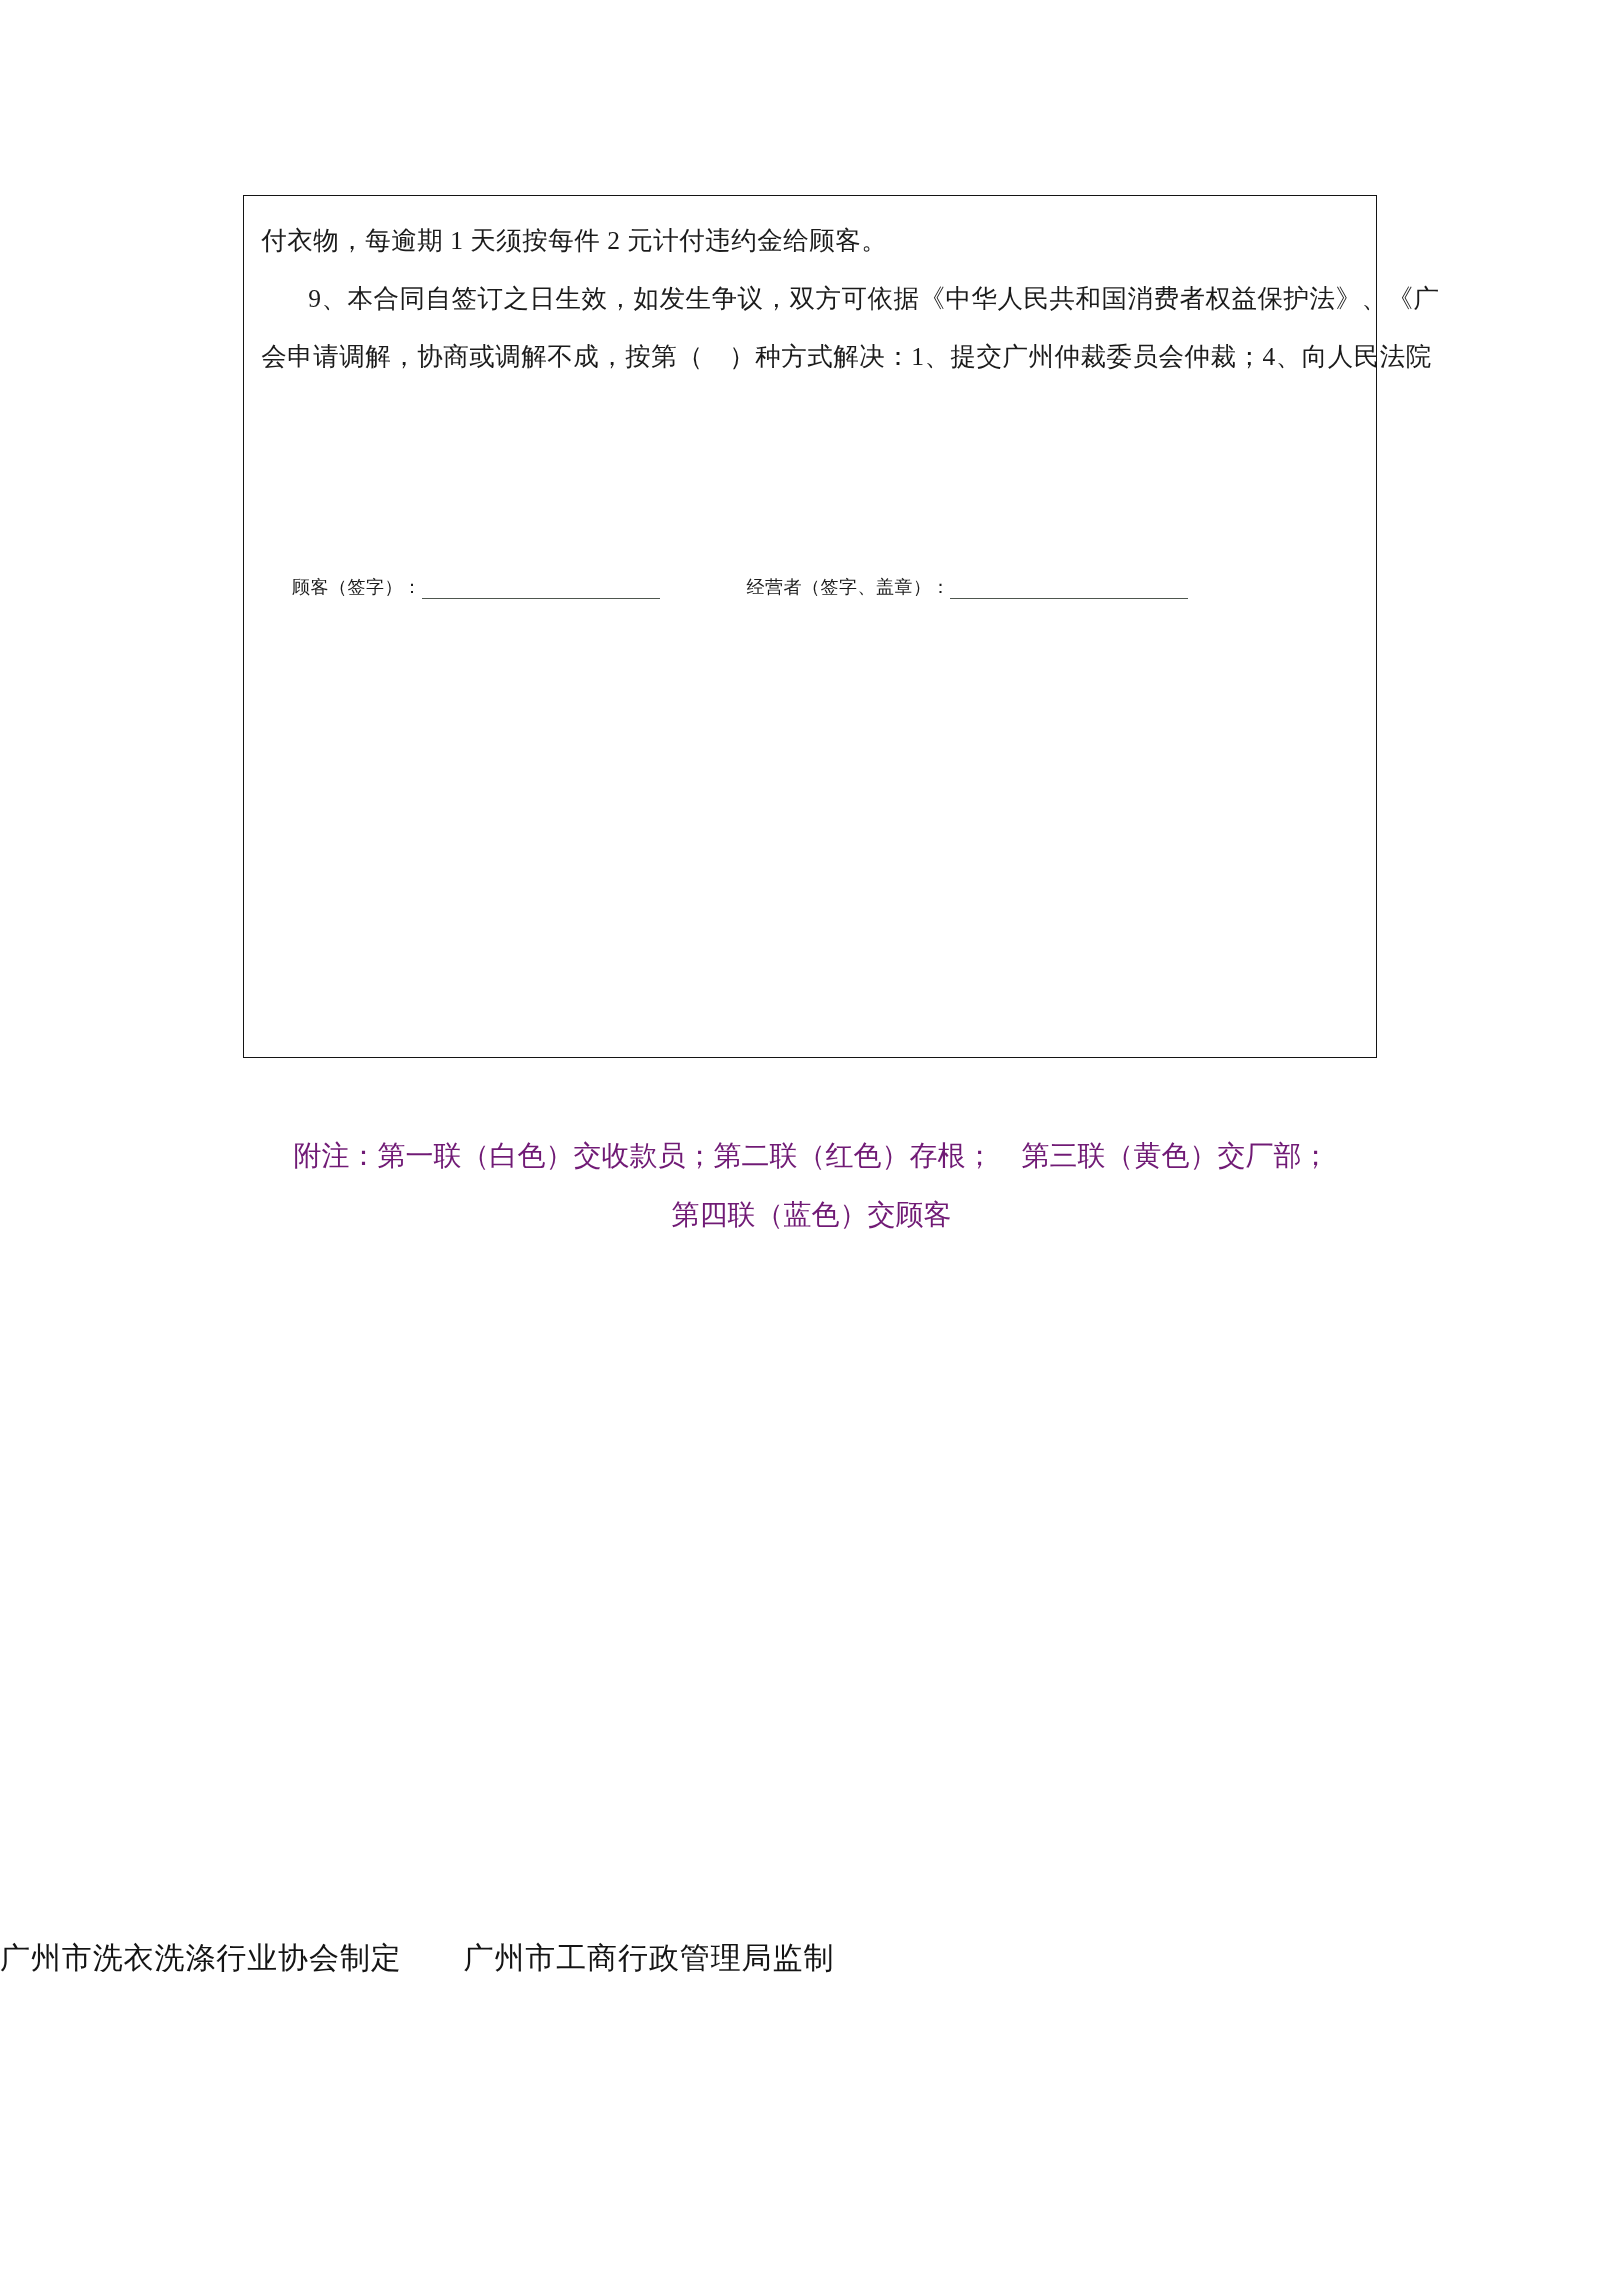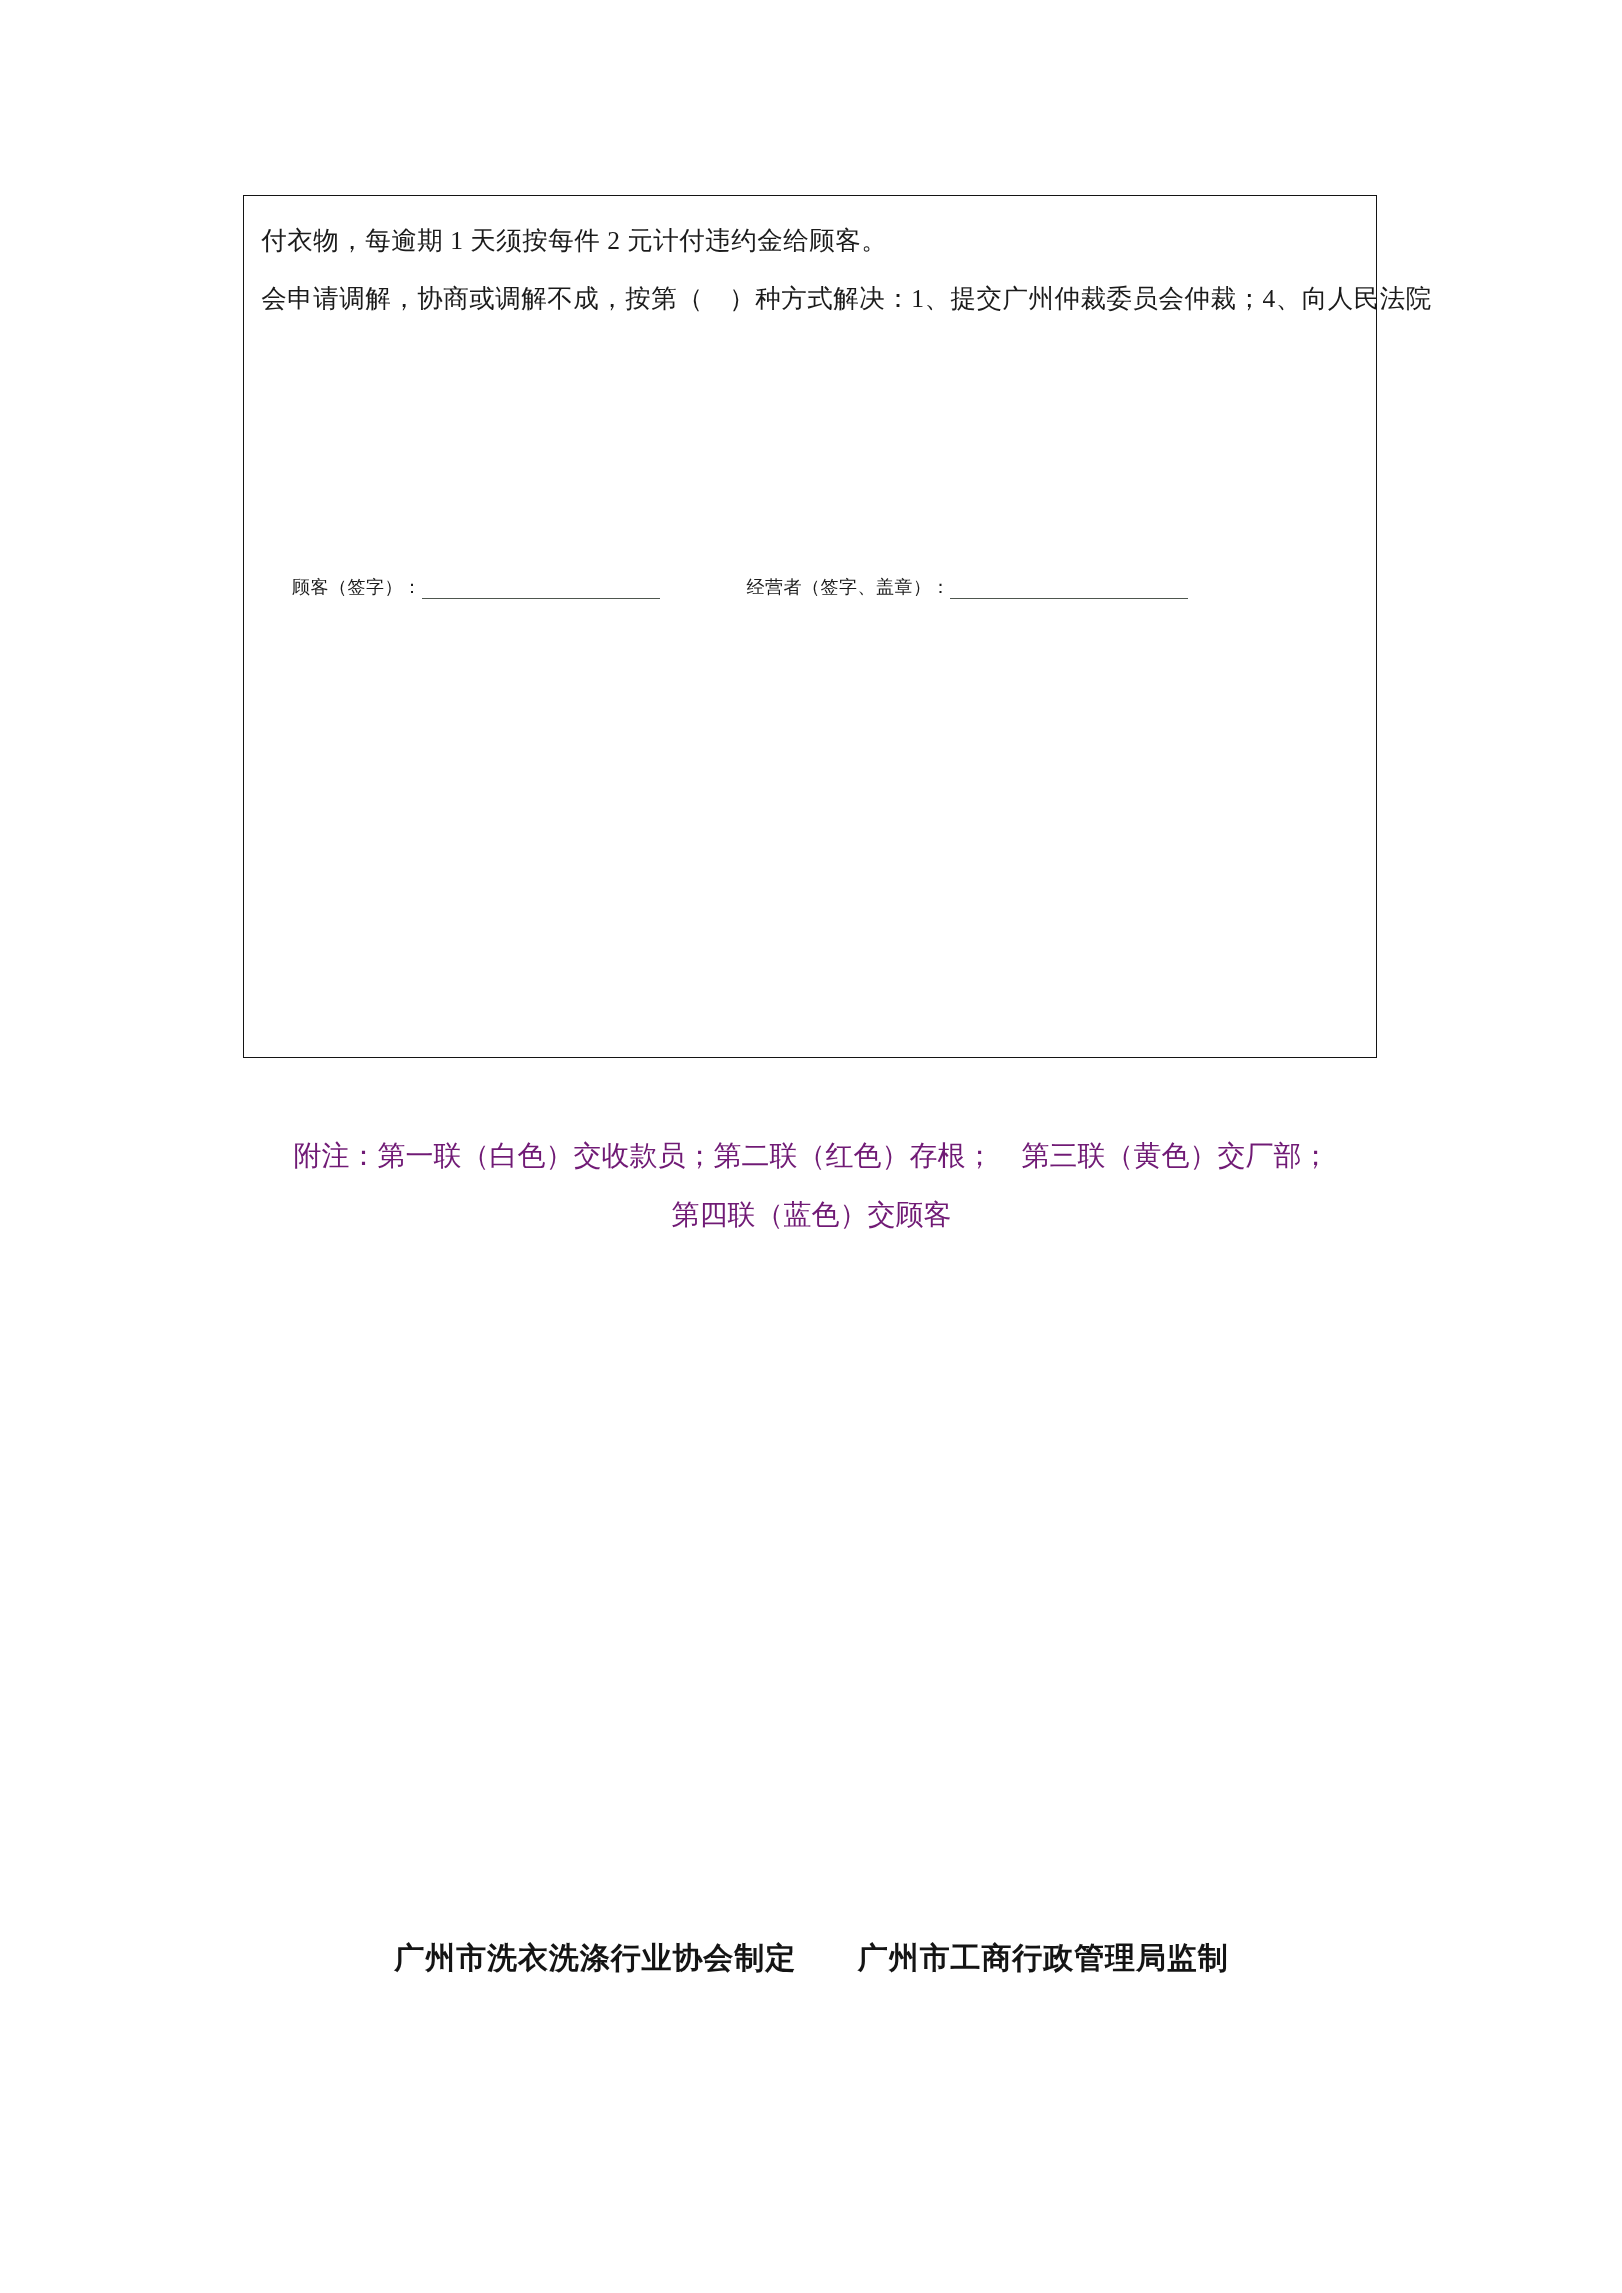--- a/index.html
+++ b/index.html
@@ -75,36 +75,37 @@
     color: #701a75;
   }
   .footnote .fn-line {
     white-space: nowrap;
   }
   .footer-line {
     position: absolute;
     left: 0;
     top: 1938px;
     width: 100%;
-    text-align: center;
+    text-align: left;
     font-size: 30px;
-    font-weight: 700;
+    font-weight: 400;
     letter-spacing: 0.9px;
     color: #141414;
     white-space: nowrap;
   }
 </style>
 </head>
 <body>
 
 <div class="page">
 
   <div class="contract-box">
     <div class="box-lines">
       <div class="box-line">付衣物，每逾期 1 天须按每件 2 元计付违约金给顾客。</div>
+      <div class="box-line indent">9、本合同自签订之日生效，如发生争议，双方可依据《中华人民共和国消费者权益保护法》、《广</div>
       <div class="box-line">会申请调解，协商或调解不成，按第（　）种方式解决：1、提交广州仲裁委员会仲裁；4、向人民法院</div>
     </div>
 
     <div class="sig-row">
       <span class="sig-label">顾客（签字）：</span><span class="sig-underline"></span><span class="sig-label operator">经营者（签字、盖章）：</span><span class="sig-underline"></span>
     </div>
   </div>
 
   <div class="footnote">
     <div class="fn-line">附注：第一联（白色）交收款员；第二联（红色）存根；　第三联（黄色）交厂部；</div>

